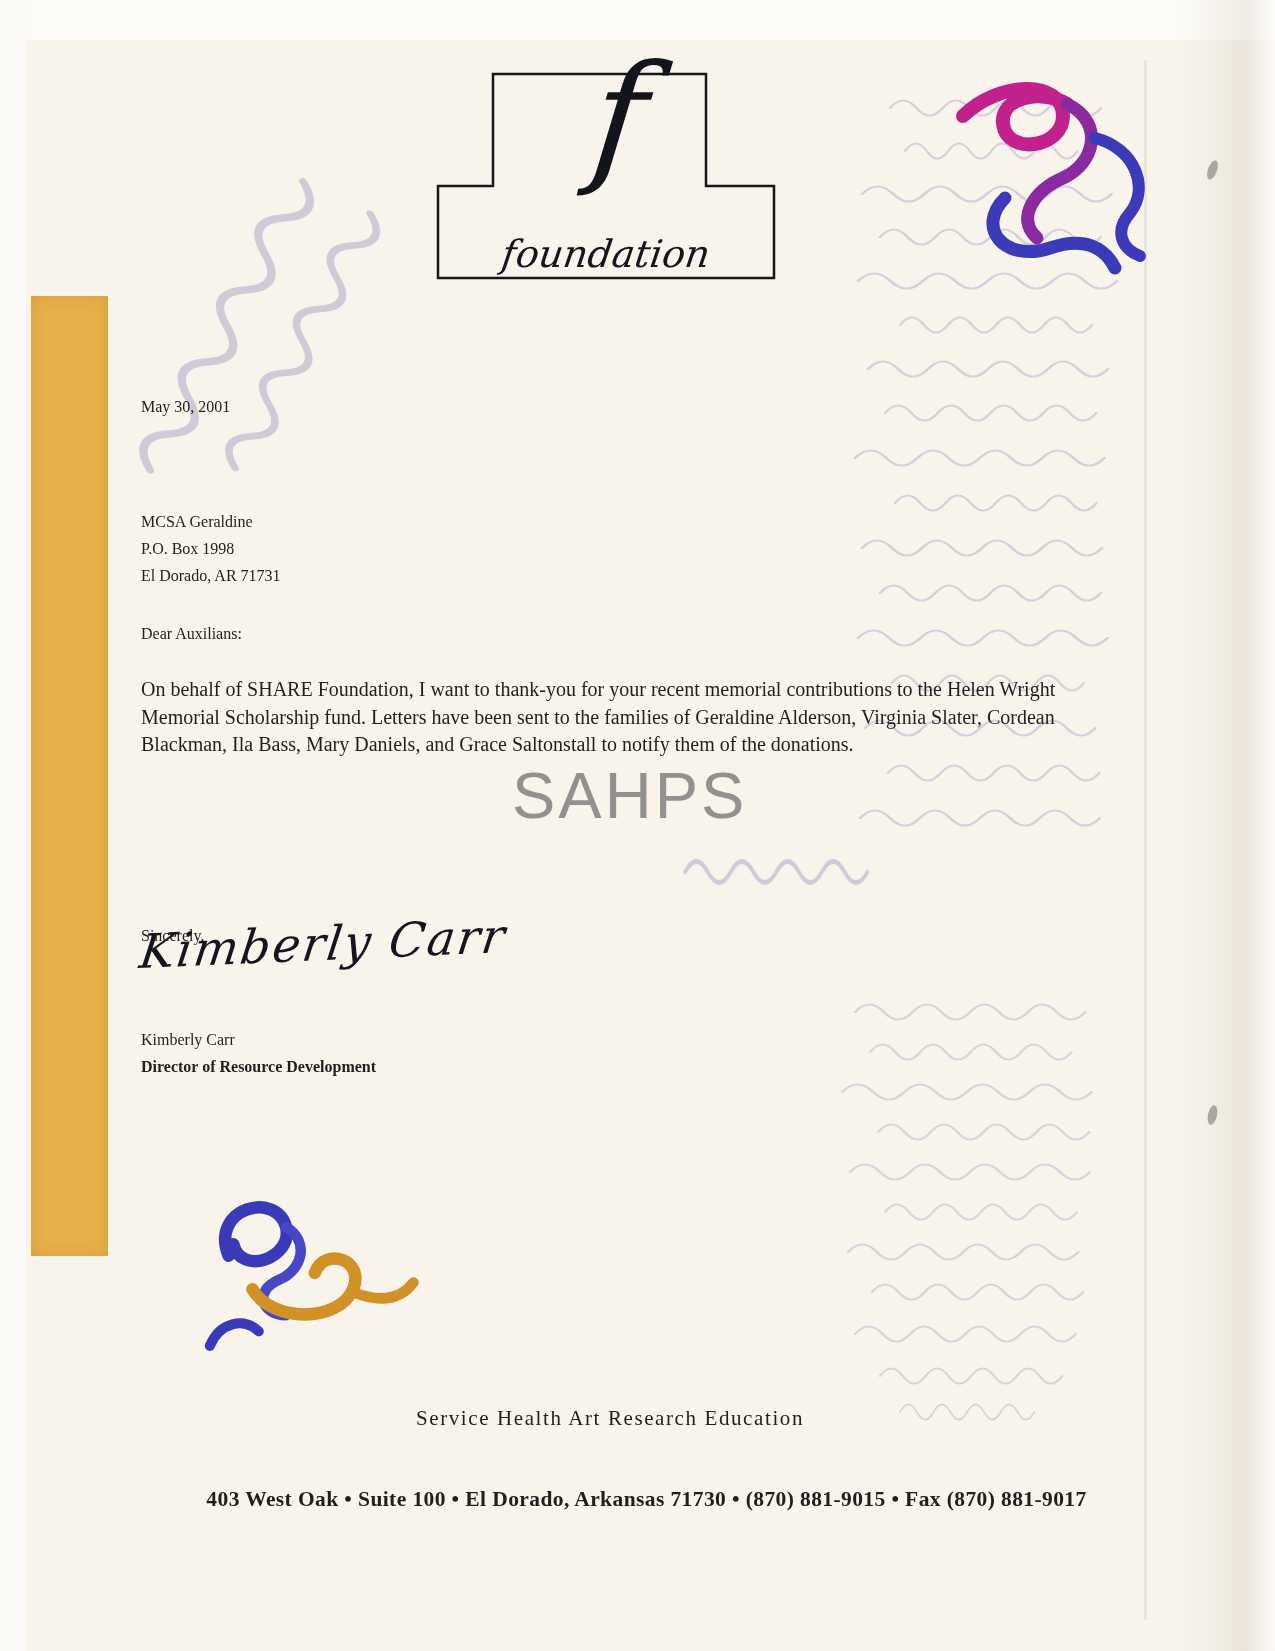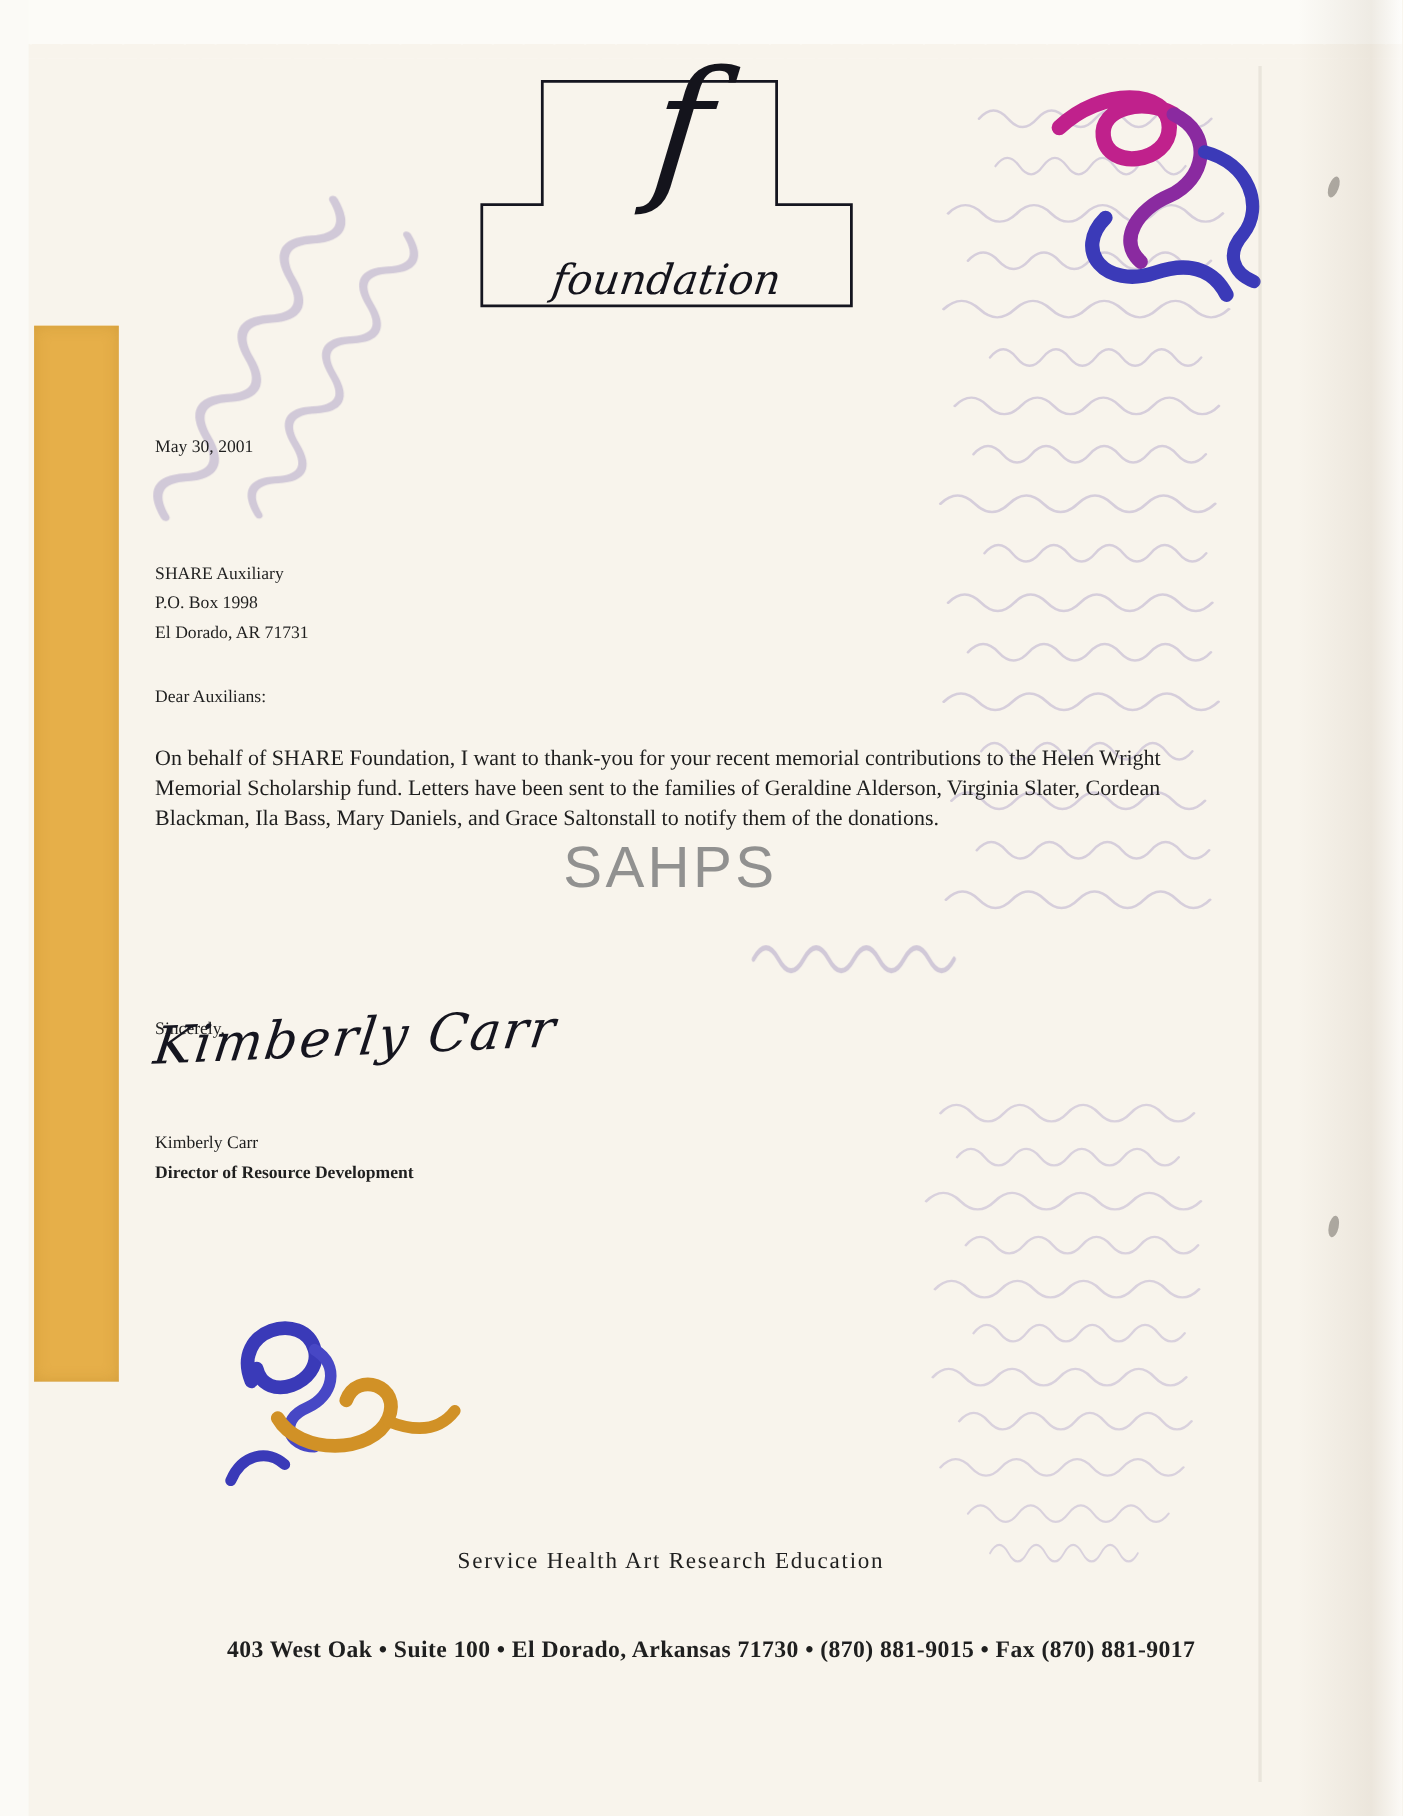--- a/index.html
+++ b/index.html
@@ -42,21 +42,21 @@
   .ribbon-bl-small{position:absolute;left:205px;top:1310px;width:62px;height:52px;transform:rotate(14deg);}
   
   .txt{position:absolute;font-size:16px;line-height:27px;}
   .date{left:141px;top:393px;}
   .addr{left:141px;top:508px;}
   .salutation{left:141px;top:620px;}
   .para{position:absolute;left:141px;width:962px;font-size:20px;line-height:27.5px;margin:0;}
   .p1{top:676px;}
   .p2{top:816px;}
   .watermark{position:absolute;left:512px;top:758px;font-family:"Liberation Sans",sans-serif;
-        font-size:53px;letter-spacing:3px;color:var(--watermark-gray);opacity:.85;text-align:right;}
+        font-size:65px;letter-spacing:3px;color:var(--watermark-gray);opacity:.85;text-align:right;}
   .closing{left:141px;top:898px;margin-top:24px;}
   .signature{position:absolute;left:140px;top:916px;font-family:"DejaVu Serif",serif;font-style:italic;
         font-size:47px;color:#15151f;transform:rotate(-2.5deg) skewX(-10deg);letter-spacing:2px;}
   .signer-name{left:141px;top:1026px;}
   .signer-title{left:141px;top:1053px;font-weight:bold;}
   .tagline{position:absolute;left:0;right:55px;top:1406px;text-align:center;
         font-size:21px;letter-spacing:1.6px;font-weight:400;}
   .footer-line{position:absolute;left:0;right:30px;top:1487px;text-align:center;
         font-size:21.5px;font-weight:600;letter-spacing:.4px;padding-left:48px;}
 </style>
@@ -135,21 +135,21 @@
       <path d="M165 108 C195 120 215 115 228 98" stroke="#d19126" stroke-width="11"></path>
     </g>
   </svg>
   <svg class="ribbon-bl-small" viewBox="0 0 62 52">
     <path d="M8 42 C12 16 34 6 52 16" fill="none" stroke="#3a3ab8" stroke-width="10" stroke-linecap="round"></path>
   </svg>
 
   <div class="txt date">May 30, 2001</div>
 
   <div class="txt addr">
-    <div>SHARE Auxiliary</div>
+    <div>MCSA Geraldine</div>
     <div>P.O. Box 1998</div>
     <div>El Dorado, AR 71731</div>
   </div>
 
   <div class="txt salutation">Dear Auxilians:</div>
 
   <p class="para p1">On behalf of SHARE Foundation, I want to thank-you for your recent memorial contributions to the Helen Wright Memorial Scholarship fund.  Letters have been sent to the families of Geraldine Alderson, Virginia Slater, Cordean Blackman, Ila Bass, Mary Daniels, and Grace Saltonstall to notify them of the donations.</p>
 
   <div class="watermark">SAHPS</div>
 

